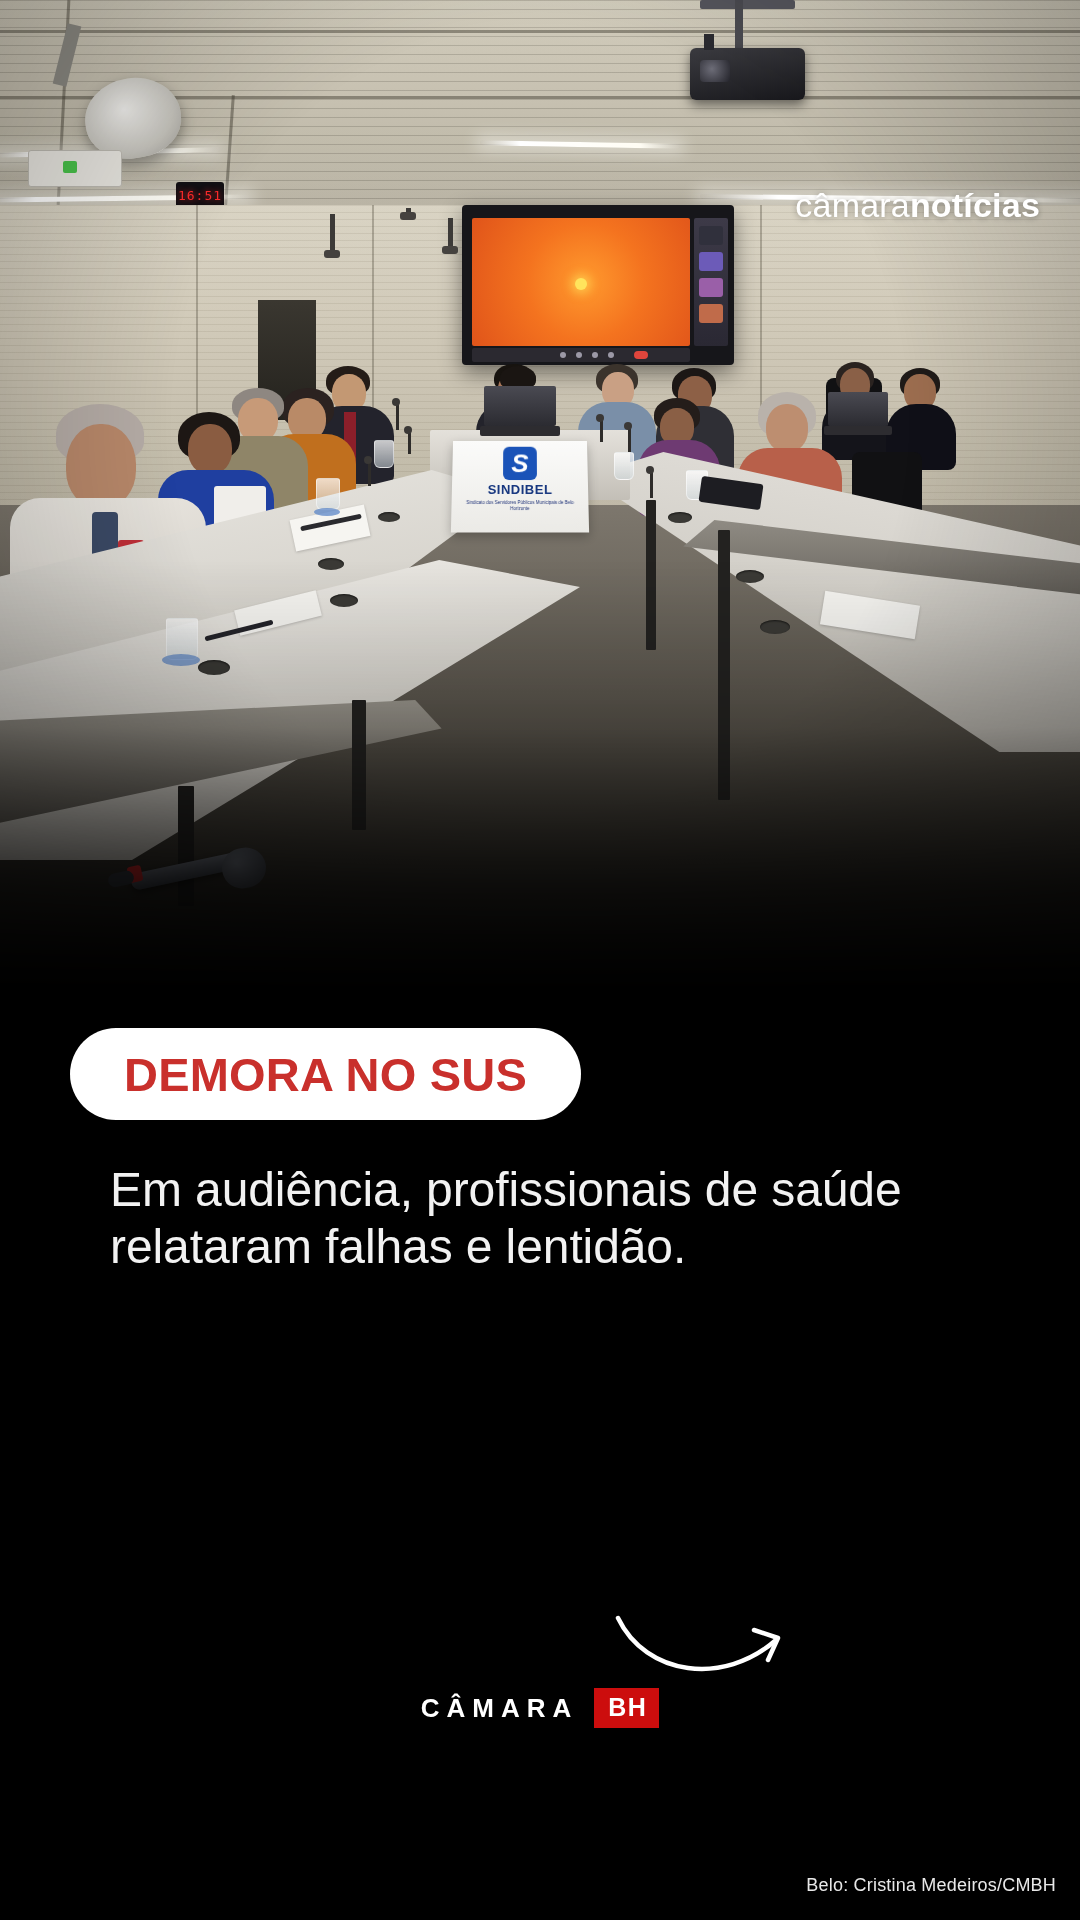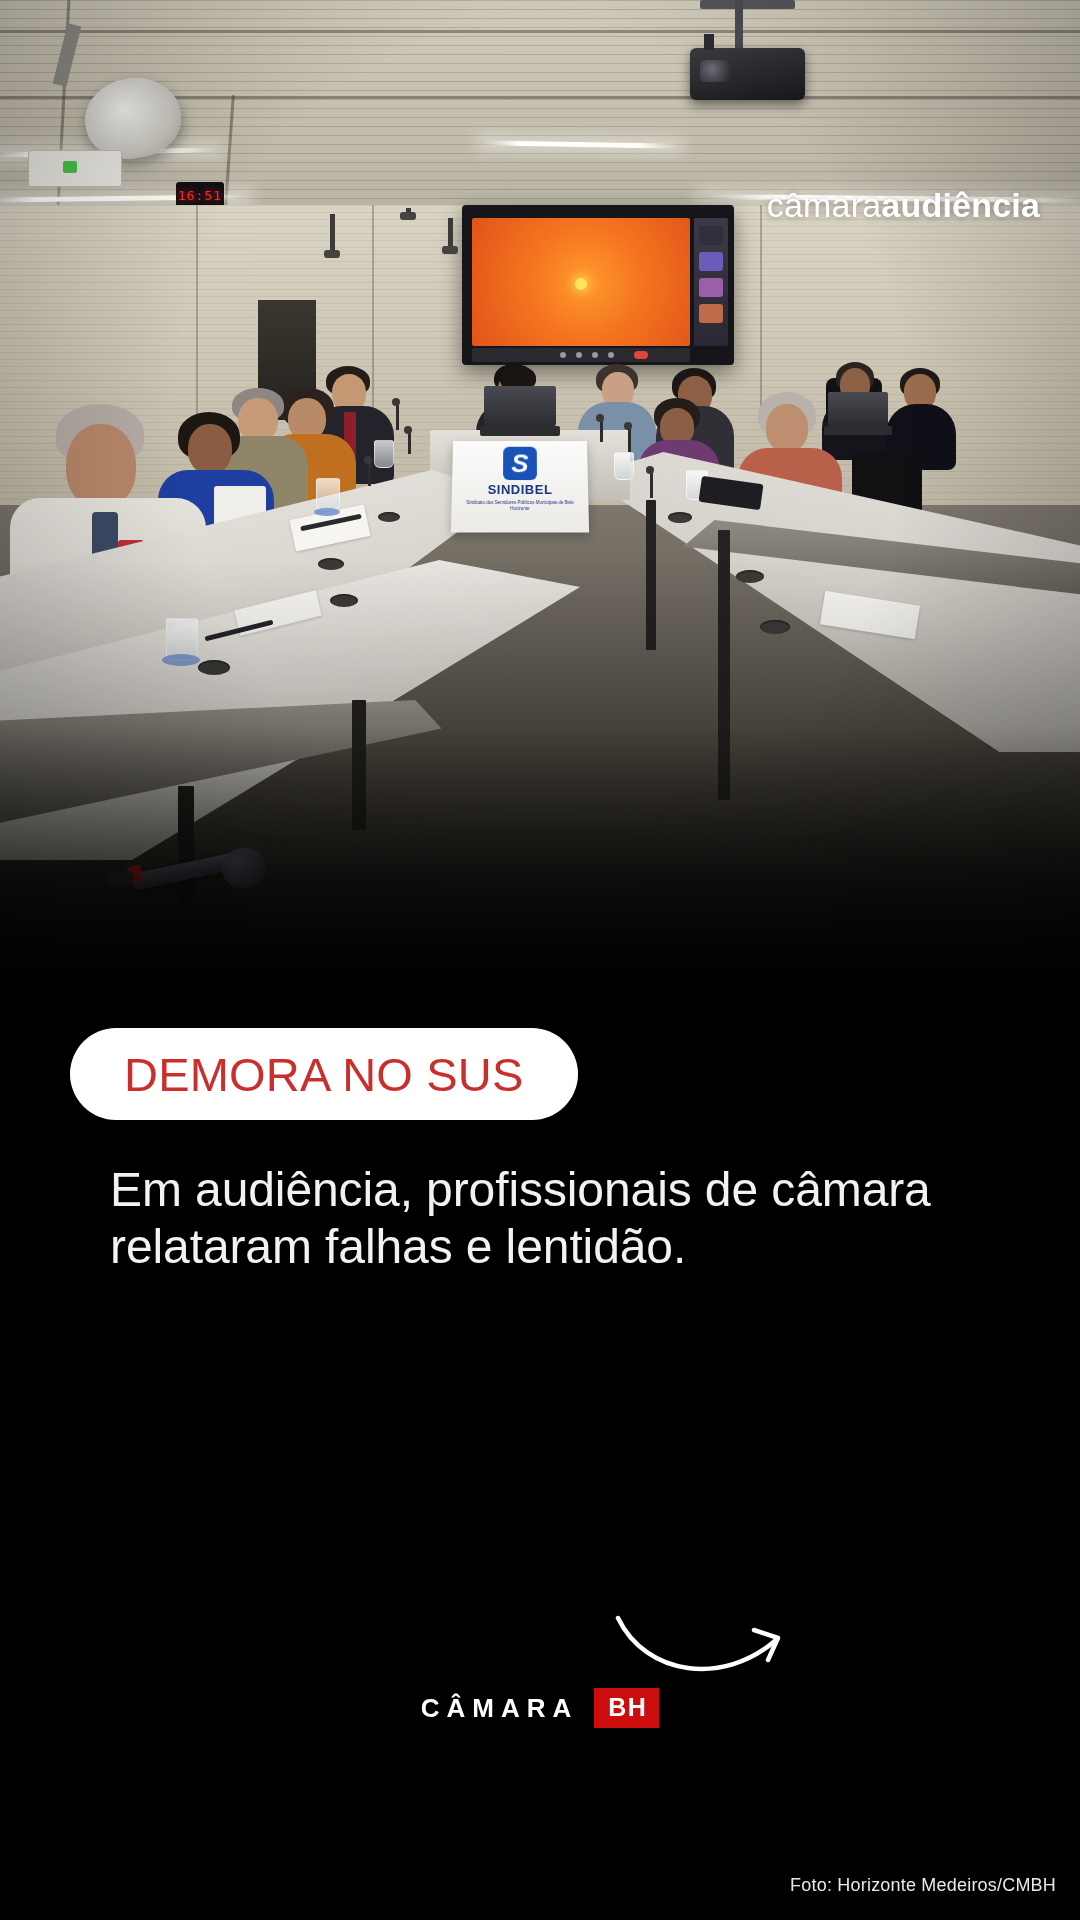--- a/index.html
+++ b/index.html
@@ -257,21 +257,21 @@
   
   .badge{
     position:absolute;left:70px;top:1028px;
     height:92px;min-width:410px;
     background:#ffffff;border-radius:46px;
     display:flex;align-items:center;justify-content:center;
     padding:0 54px;box-sizing:border-box;
     box-shadow:0 6px 20px rgba(0,0,0,.55);
   }
   .badge-text{
-    color:#c9302c;font-size:47px;font-weight:400;letter-spacing:.2px;
+    color:#c9302c;font-size:47px;font-weight:700;letter-spacing:.2px;
     white-space:nowrap;line-height:1;
   }
 
   
   .copy{
     position:absolute;left:110px;top:1156px;width:900px;
   }
   .headline{
     color:#ffffff;font-size:50px;font-weight:700;line-height:1.16;
     letter-spacing:-.2px;margin:0;
@@ -506,40 +506,40 @@
     <div class="handmic-body"></div>
     <div class="handmic-grille"></div>
     <div class="handmic-ring"></div>
     <div class="handmic-tip"></div>
 
     <div class="photo-vignette"></div>
     <div class="photo-fade"></div>
   </div>
 
   <div class="cn-logo">
-    <span class="thin">câmara</span><span class="bold">audiência</span>
+    <span class="thin">câmara</span><span class="bold">notícias</span>
   </div>
 
   <div class="panel"></div>
 
   <div class="badge">
     <span class="badge-text">DEMORA NO SUS</span>
   </div>
 
   <div class="copy">
-    <p class="subline">Em audiência, profissionais de câmara relataram falhas e lentidão.</p>
+    <p class="subline">Em audiência, profissionais de saúde relataram falhas e lentidão.</p>
   </div>
 
   <div class="swipe">
     <svg width="180" height="80" viewBox="0 0 180 80" fill="none" aria-hidden="true">
       <path d="M6 8 C34 66, 112 76, 164 30" stroke="#ffffff" stroke-width="4.5" stroke-linecap="round" fill="none"></path>
       <path d="M142 20 L166 28 L156 50" stroke="#ffffff" stroke-width="4.5" stroke-linecap="round" stroke-linejoin="round" fill="none"></path>
     </svg>
   </div>
 
   <div class="footer-logo">
     <span class="fl-camara">CÂMARA</span>
     <span class="fl-bh">BH</span>
   </div>
 
-  <div class="credit">Foto: Horizonte Medeiros/CMBH</div>
+  <div class="credit">Belo: Cristina Medeiros/CMBH</div>
 
 </div>
 
 </body></html>

